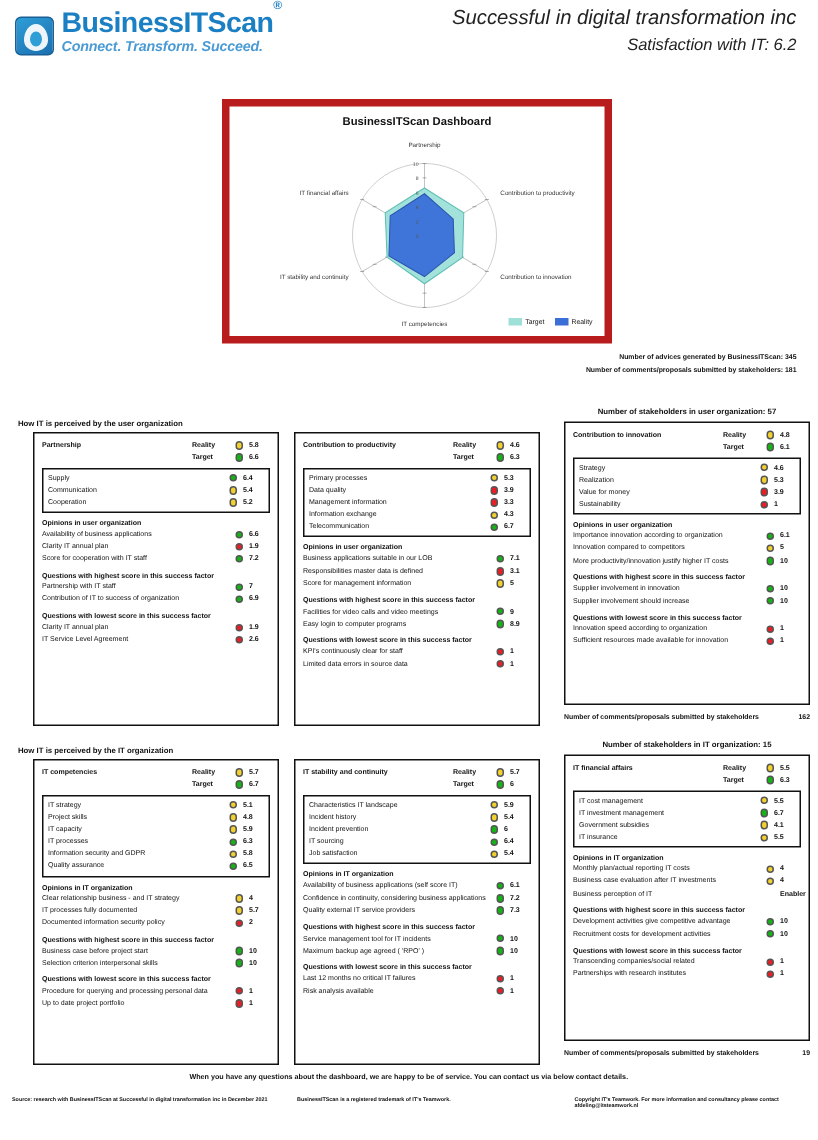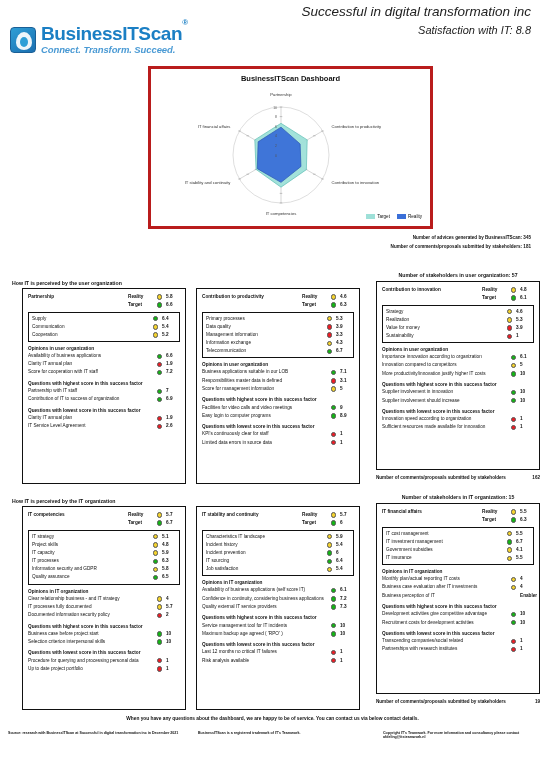--- a/index.html
+++ b/index.html
@@ -8,21 +8,21 @@
     width: 545px; height: 760px;
     background: #ffffff;
     font-family: "Liberation Sans", sans-serif;
     color: #111;
     position: relative;
     overflow: hidden;
   }
 
   
   .header { position:relative; height:62px; }
-  .logo-wrap { position:absolute; left:10px; top:24px; display:flex; align-items:center; }
+  .logo-wrap { position:absolute; left:10px; top:6px; display:flex; align-items:flex-end; }
   .logo-mark {
     width:26px; height:26px; border-radius:4px;
     background: linear-gradient(145deg,#2e9ed6,#1b6fb0);
     position:relative; margin-right:5px; margin-top:2px;
     border:1px solid #1a5f96;
   }
   .logo-mark::after {
     content:""; position:absolute; left:5px; top:4px; width:16px; height:18px;
     border-radius:50% 50% 50% 50%/60% 60% 40% 40%;
     background:#fff; opacity:.92;
@@ -37,22 +37,22 @@
   }
   .logo-title sup { font-size:8px; top:-8px; position:relative; }
   .logo-tag { font-size:9.5px; font-weight:bold; color:#4a9ad4; margin-top:2px; letter-spacing:-.1px;font-style:italic;}
 
   .head-right { position:absolute; right:14px; top:4px; text-align:right;font-style:italic; }
   .head-title { font-size:13.5px; color:#222; margin-bottom:5px; }
   .head-sub { font-size:11px; color:#222; margin-bottom:4px; }
 
   
   .chart-card {
-    position:absolute; left:148px; top:66px; width:285px; height:163px;
-    border:3px solid #b91c1c; background:#fff;
+    position:absolute; left:148px; top:66px; width:260px; height:163px;
+    border:5px solid #b91c1c; background:#fff;
   }
   .chart-title { text-align:center; font-size:7.5px; font-weight:bold; margin-top:5px; color:#111; }
   .legend { position:absolute; right:8px; bottom:7px; display:flex; gap:7px; align-items:center; font-size:4.6px; }
   .legend .sw { width:9px; height:5px; display:inline-block; margin-right:2px; vertical-align:middle;}
   .legend .lbl { vertical-align:middle; }
 
   .chart-notes { position:absolute; right:14px; top:234px; text-align:right; }
   .chart-notes div { font-size:4.6px; font-weight:bold; color:#111; line-height:1.9; }
 
   
@@ -109,21 +109,21 @@
 <div class="header">
   <div class="logo-wrap">
     <div class="logo-mark"></div>
     <div class="logo-text">
       <div class="logo-title"><span>BusinessITScan</span><sup>®</sup></div>
       <div class="logo-tag">Connect. Transform. Succeed.</div>
     </div>
   </div>
   <div class="head-right">
     <div class="head-title">Successful in digital transformation inc</div>
-    <div class="head-sub">Satisfaction with IT: 8.8</div>
+    <div class="head-sub">Satisfaction with IT: 6.2</div>
   </div>
 </div>
 
 <div class="chart-card">
   <div class="chart-title">BusinessITScan Dashboard</div>
   <svg id="radar" width="260" height="150" viewBox="0 0 260 150">
       <circle cx="130" cy="72" r="48" fill="none" stroke="#bdbdbd" stroke-width="0.5"></circle>
       <line x1="130" y1="72" x2="130" y2="24" stroke="#9a9a9a" stroke-width="0.4"></line>
       <line x1="128.7" y1="62.4" x2="131.3" y2="62.4" stroke="#777" stroke-width="0.4"></line>
       <line x1="128.7" y1="52.8" x2="131.3" y2="52.8" stroke="#777" stroke-width="0.4"></line>

